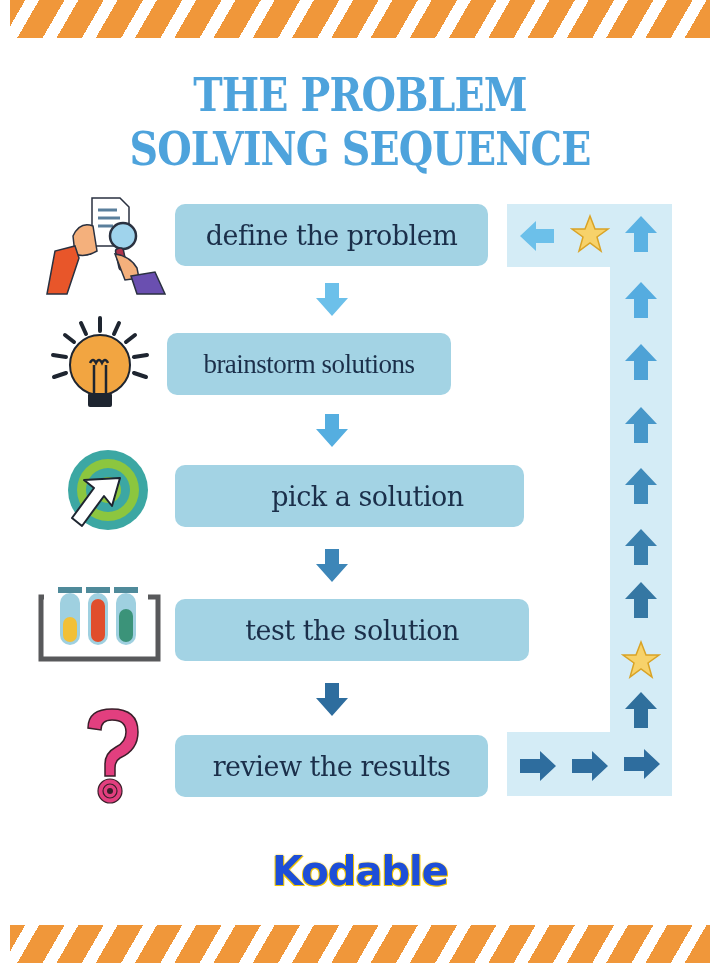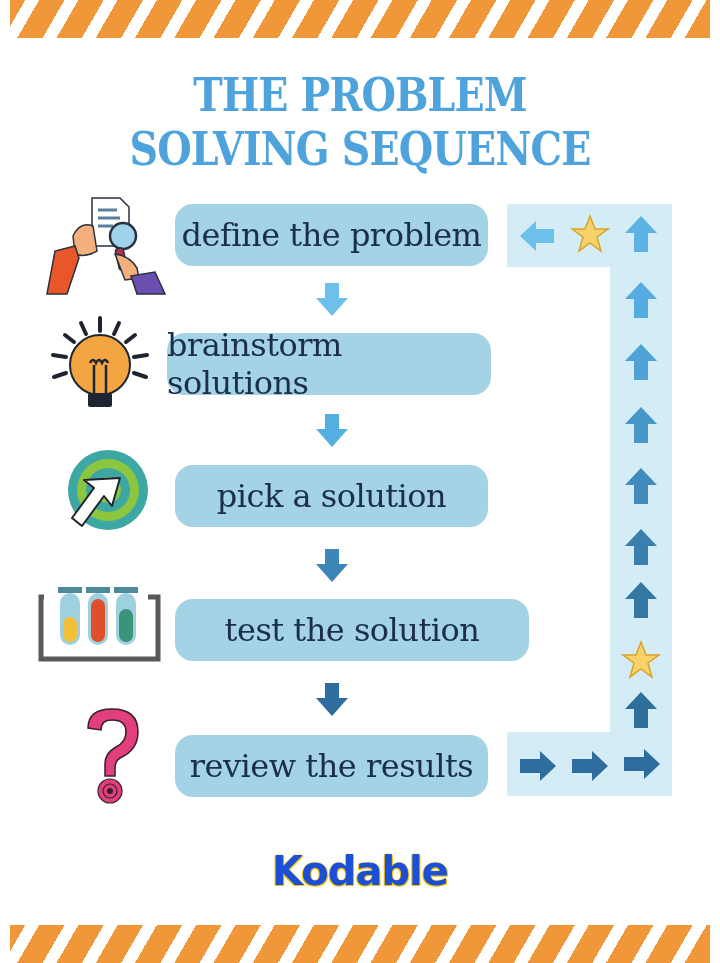--- a/index.html
+++ b/index.html
@@ -17,23 +17,23 @@
   .title {
     position: absolute; left: 0; width: 720px; text-align: center;
     color: #4ea3dc; font-family: "DejaVu Serif", serif; font-weight: bold;
     font-size: 46px; letter-spacing: -1px; line-height: 50px;
     transform: scaleX(0.86); transform-origin: center;
   }
   .title.l1 { top: 70px; }
   .title.l2 { top: 124px; }
 
   .step-box {
-    position: absolute; background: #a3d3e4; border-radius: 18px;
+    position: absolute; background: #a3d3e4; border-radius: 10px;
     display: flex; align-items: center; justify-content: center;
-    color: #1b2f4a; font-family: "DejaVu Serif", serif; font-size: 32px;
+    color: #1b2f4a; font-family: "DejaVu Serif", serif; font-size: 27px;
     letter-spacing: -0.5px;
   }
   .down-arrow { position: absolute; width: 36px; height: 36px; }
   .icon { position: absolute; }
 
   .panel { position: absolute; background: #d4ecf6; }
   .pa { position: absolute; width: 40px; height: 40px; }
 
   .logo {
     position: absolute; left: 0; width: 720px; top: 848px; text-align: center;
@@ -114,24 +114,24 @@
   <g transform="translate(28,85)">
     <circle r="12" fill="#e23f7f" stroke="#3a1f2a" stroke-width="1.2"></circle>
     <circle r="7" fill="none" stroke="#3a1f2a" stroke-width="1.2"></circle>
     <circle r="3" fill="#3a1f2a"></circle>
   </g>
 </svg>
 
 <div class="step-box" style="left:175px;top:204px;width:313px;height:62px;">
   <span>define the problem</span>
 </div>
-<div class="step-box" style="left:167px;top:333px;width:324px;height:62px;">
+<div class="step-box" style="left:167px;top:333px;width:284px;height:62px;font-family:Liberation Serif, serif;">
   <span>brainstorm solutions</span>
 </div>
-<div class="step-box" style="left:175px;top:465px;width:313px;height:62px;">
+<div class="step-box" style="left:175px;top:465px;width:313px;height:62px;padding-left:36px;">
   <span>pick a solution</span>
 </div>
 <div class="step-box" style="left:175px;top:599px;width:354px;height:62px;">
   <span>test the solution</span>
 </div>
 <div class="step-box" style="left:175px;top:735px;width:313px;height:62px;text-align:center;">
   <span>review the results</span>
 </div>
 
 <svg class="down-arrow" style="left:314px;top:282px;" viewBox="0 0 36 36">

